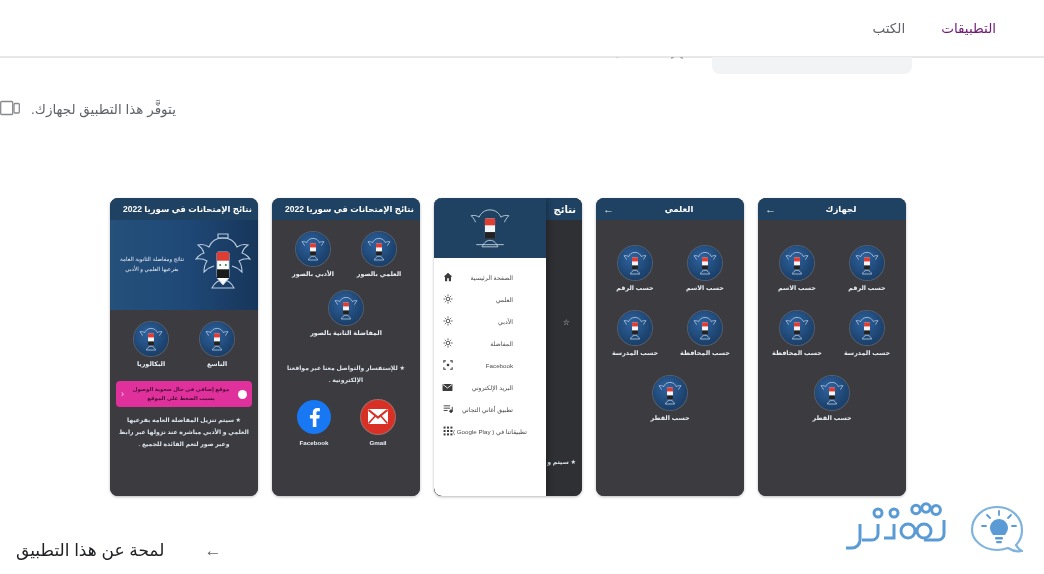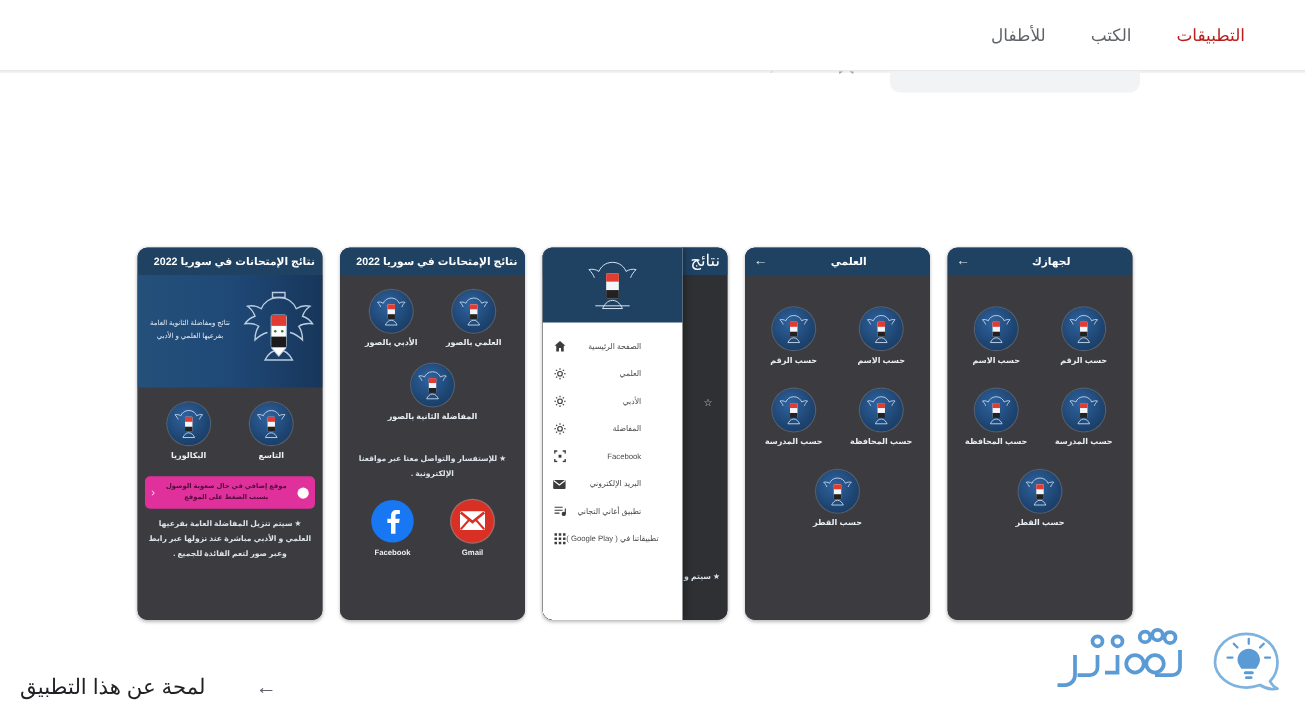--- a/index.html
+++ b/index.html
@@ -29,21 +29,21 @@
   .play-tri { width: 29px; height: 31px; display:block; }
   .gp-nav {
     display: flex; flex-direction: row-reverse; align-items: center;
     margin-right: 30px; height: 57px;
   }
   .gp-nav-item {
     font-size: 13.5px; color: #5f6368; padding: 0 18px;
     height: 57px; line-height: 57px; white-space: nowrap; cursor: pointer;
     position: relative; direction: rtl;
   }
-  .gp-nav-item.active { color: #b91c1c; }
+  .gp-nav-item.active { color: #701a75; }
 
   
   .cut-card {
     position: absolute; top: 52px; left: 712px; width: 200px; height: 22px;
     background: #f1f3f4; border-radius: 0 0 8px 8px; z-index: 12;
   }
   .cut-underline {
     position: absolute; top: 52px; left: 724px; width: 38px; height: 4px;
     background: #01875f; border-radius: 2px 2px 0 0; z-index: 14;
   }
@@ -159,21 +159,21 @@
   }
   .soc { display:flex; flex-direction:column; align-items:center; gap:5px; }
   .soc-ico { width: 34px; height: 34px; border-radius: 50%; display:flex; align-items:center; justify-content:center; }
   .soc-gmail { background: #d93025; box-shadow: 0 0 0 1px rgba(255,160,150,.5); }
   .soc-fb { background: #1877f2; }
   .soc-lbl { font-size: 6.2px; color: #e9eef5; font-weight: bold; }
 
   
   .drawer-bg { position:absolute; inset:0; background:#2f3033; }
   .drawer-bg-bar { height:22px; background:#1f4263; display:flex; flex-direction:row-reverse; align-items:center; padding:0 6px;}
-  .drawer-bg-title { font-size:13px;font-weight:normal;color:#fff;direction:rtl;}
+  .drawer-bg-title { font-size:10px;font-weight:bold;color:#fff;direction:rtl;}
   .drawer {
     position: absolute; top: 0; left: 0; width: 112px; height: 298px;
     background: #ffffff; z-index: 3; border-radius: 8px 0 0 8px;
     box-shadow: 2px 0 6px rgba(0,0,0,.3);
   }
   .drawer-head {
     height: 60px; background: #1f4263; display:flex; align-items:center; justify-content:center;
   }
   .drawer-items { padding: 8px 0 0; }
   .drawer-item {
@@ -205,34 +205,40 @@
 </style>
 </head>
 <body>
 
 <div id="page">
 
   <div class="gp-header">
     <nav class="gp-nav">
       <div class="gp-nav-item active">التطبيقات</div>
       <div class="gp-nav-item">الكتب</div>
-      <div class="gp-nav-item">للأطفال</div>
     </nav>
   </div>
 
   <div class="cut-divider"></div>
   <div class="cut-underline"></div>
   <div class="cut-card"></div>
   <svg class="cut-bookmark" width="18" height="14" viewBox="0 0 18 14">
     <path d="M4 13 L9 9 L14 13 L14 0 L4 0 Z" fill="none" stroke="#9aa0a6" stroke-width="1.4"></path>
   </svg>
   <svg class="cut-share" width="16" height="12" viewBox="0 0 16 12">
     <path d="M1 11 C3 5, 9 3, 13 3 M10 0.5 L14.5 3 L10 5.5" fill="none" stroke="#9aa0a6" stroke-width="1.2"></path>
   </svg>
 
+  <div class="avail-row">
+    <svg class="avail-icon" viewBox="0 0 20 17">
+      <rect x="0.7" y="1.5" width="12" height="13" rx="1" fill="none" stroke="#5f6368" stroke-width="1.3"></rect>
+      <rect x="14" y="3.5" width="5.3" height="9.5" rx="1" fill="none" stroke="#5f6368" stroke-width="1.3"></rect>
+    </svg>
+    <span class="avail-text">يتوفَّر هذا التطبيق لجهازك.</span>
+  </div>
 
   <div class="shots">
 
     <div class="shot">
       <div class="shot-bar">
         <span class="shot-title">نتائج الإمتحانات في سوريا 2022</span>
         <span class="ham">
             <i></i>
             <i></i>
             <i></i>

